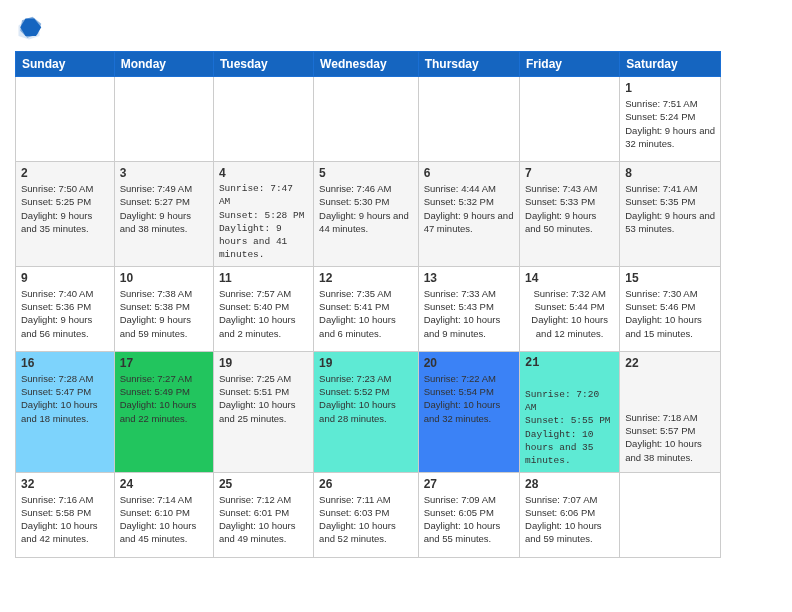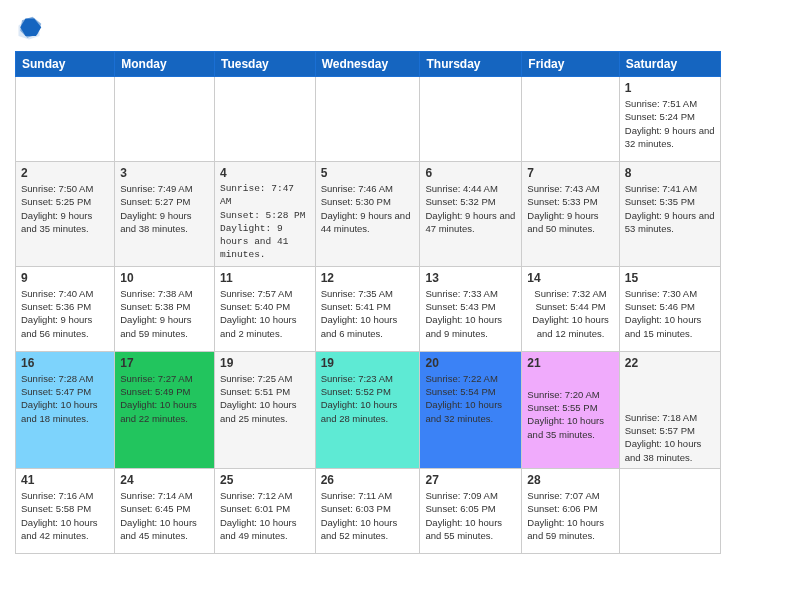--- a/index.html
+++ b/index.html
@@ -256,44 +256,44 @@
             <div class="day-info" style="white-space: pre-line;">Sunrise: 7:23 AM
 Sunset: 5:52 PM
 Daylight: 10 hours and 28 minutes.</div>
           </td>
           <td style="background: #3b82f6;">
             <span class="day-number">20</span>
             <div class="day-info" style="white-space: pre-line;">Sunrise: 7:22 AM
 Sunset: 5:54 PM
 Daylight: 10 hours and 32 minutes.</div>
           </td>
-          <td style="background: #f0abfc;">
+          <td style="background: #5eead4; font-family: Liberation Mono, monospace;">
             <span class="day-number">21</span>
             <div class="day-info" style="white-space: pre-line; margin-top: 18px;">Sunrise: 7:20 AM
 Sunset: 5:55 PM
 Daylight: 10 hours and 35 minutes.</div>
           </td>
           <td style="background: rgb(245, 245, 245);">
             <span class="day-number">22</span>
             <div class="day-info" style="white-space: pre-line; margin-top: 41px;">Sunrise: 7:18 AM
 Sunset: 5:57 PM
 Daylight: 10 hours and 38 minutes.</div>
           </td>
         </tr>
         <tr>
           <td>
-            <span class="day-number">41</span>
+            <span class="day-number">32</span>
             <div class="day-info" style="white-space: pre-line;">Sunrise: 7:16 AM
 Sunset: 5:58 PM
 Daylight: 10 hours and 42 minutes.</div>
           </td>
           <td>
             <span class="day-number">24</span>
             <div class="day-info" style="white-space: pre-line;">Sunrise: 7:14 AM
-Sunset: 6:45 PM
+Sunset: 6:10 PM
 Daylight: 10 hours and 45 minutes.</div>
           </td>
           <td>
             <span class="day-number">25</span>
             <div class="day-info" style="white-space: pre-line;">Sunrise: 7:12 AM
 Sunset: 6:01 PM
 Daylight: 10 hours and 49 minutes.</div>
           </td>
           <td>
             <span class="day-number">26</span>

